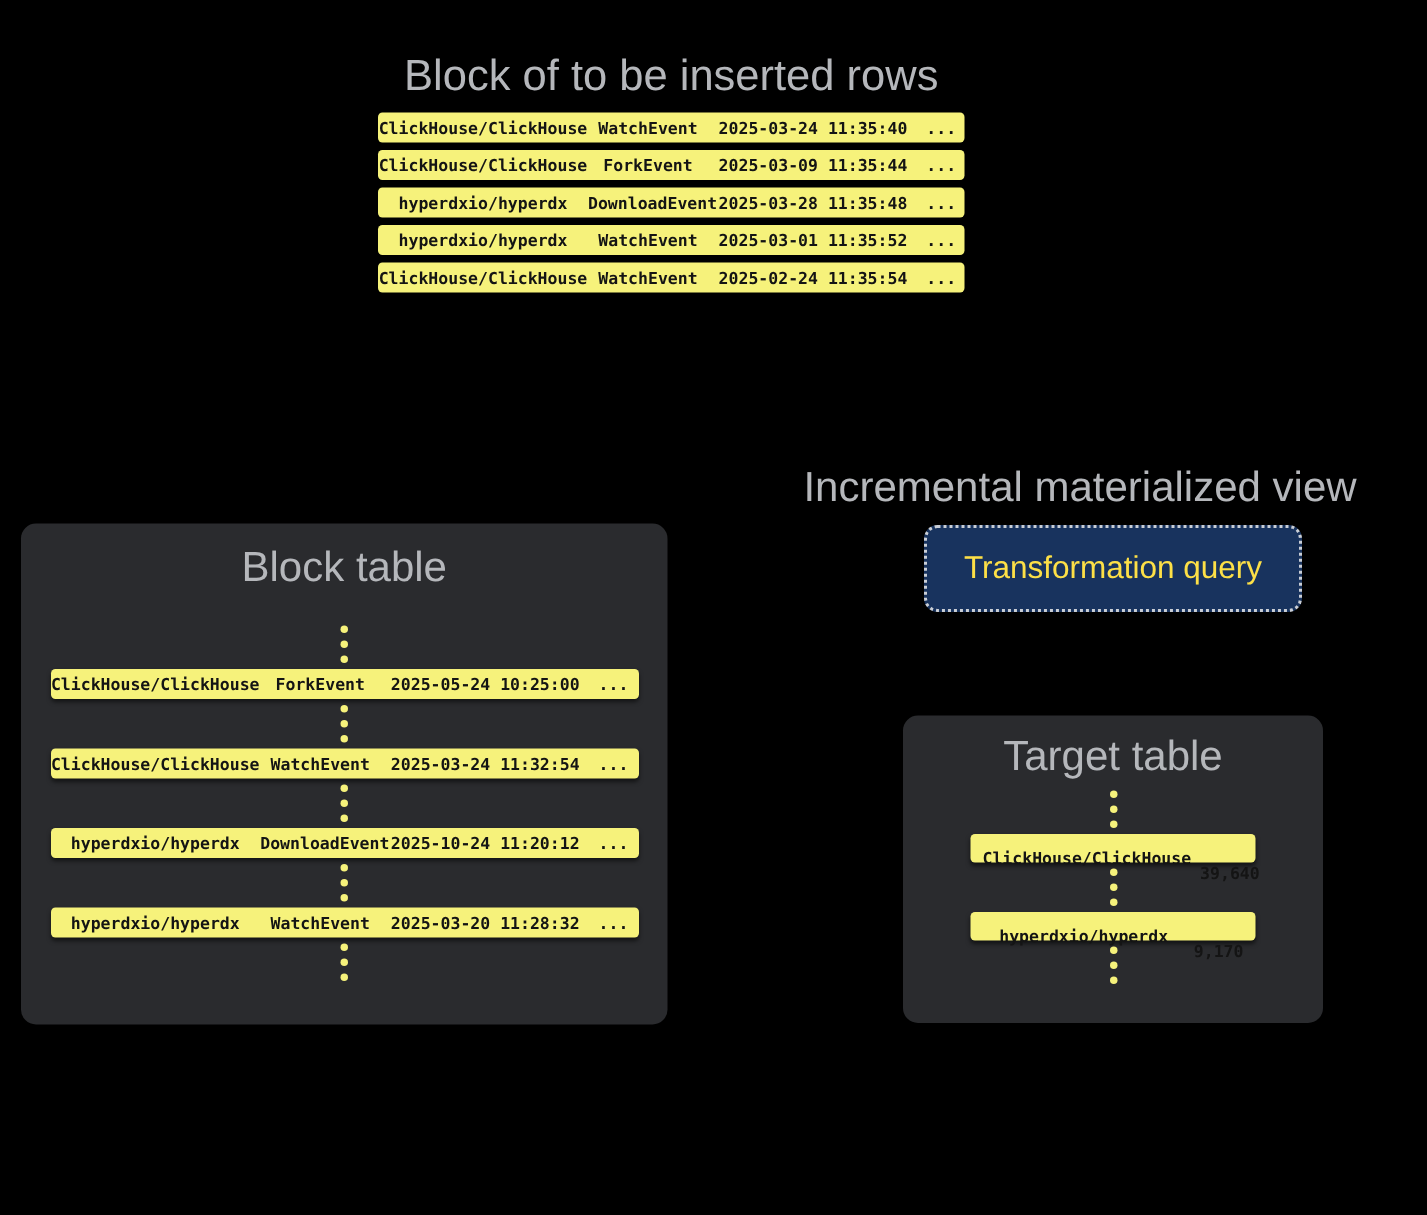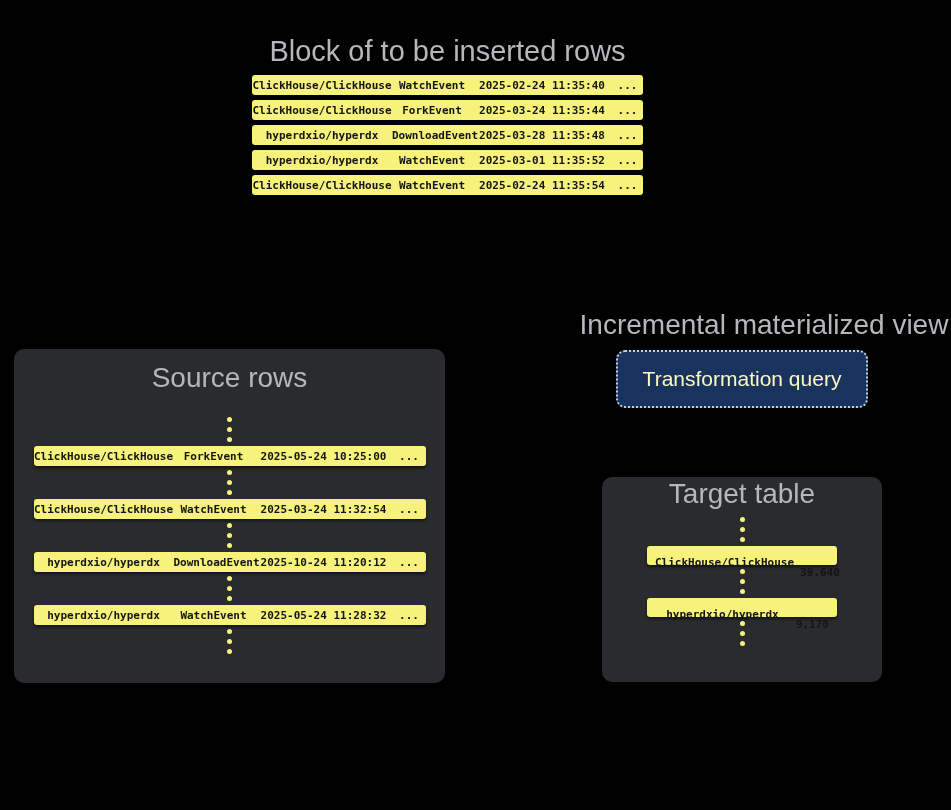--- a/index.html
+++ b/index.html
@@ -69,21 +69,21 @@
     background: #2a2b2e;
     border-radius: 10px;
     display: flex;
     flex-direction: column;
     align-items: center;
   }
   .panel-source { left: 14px; top: 349px; width: 431px; height: 334px; }
   .panel-source .diagram-title { margin-top: 12px; }
   .panel-source .event-row { width: 392px; }
   .panel-target { left: 602px; top: 477px; width: 280px; height: 205px; }
-  .panel-target .diagram-title { margin-top: 0; text-align: center; }
+  .panel-target .diagram-title { margin-top: 10px; text-align: center; }
   .panel-target .dot-col.first-gap { margin-top: 6px; }
   
   .target-row {
     background: #f6f27b;
     border-radius: 3px;
     height: 19px;
     width: 174px;
     padding: 0 8px;
     display: grid;
     grid-template-columns: 1fr auto;
@@ -93,57 +93,57 @@
     font-weight: bold;
     font-size: 11px;
     color: #141414;
     box-shadow: 0 2px 3px rgba(0,0,0,0.55);
   }
   .target-row .t-repo { text-align: center; white-space: nowrap; }
   .target-row .t-count { text-align: right; white-space: nowrap; margin-top: 20px; }
   
   .mv-title {
     position: absolute;
-    left: 764px; top: 308px;
+    left: 720px; top: 308px;
     transform: translateX(-50%);
   }
   .query-box {
     position: absolute;
     left: 616px; top: 350px;
     width: 252px; height: 58px;
     box-sizing: border-box;
     background: #18335e;
     border: 2px dotted #c9ced6;
     border-radius: 9px;
     display: flex;
     align-items: center;
     justify-content: center;
-    color: #fef9c3;
+    color: #fde047;
     font-size: 21px;
     white-space: nowrap;
   }
 </style>
 </head>
 <body>
 
 <div class="stage">
 
   <div class="insert-block">
     <div class="diagram-title">Block of to be inserted rows</div>
 
     <div class="event-row">
       <span>ClickHouse/ClickHouse</span>
       <span>WatchEvent</span>
-      <span>2025-02-24 11:35:40</span>
+      <span>2025-03-24 11:35:40</span>
       <span>...</span>
     </div>
     <div class="event-row">
       <span>ClickHouse/ClickHouse</span>
       <span>ForkEvent</span>
-      <span>2025-03-24 11:35:44</span>
+      <span>2025-03-09 11:35:44</span>
       <span>...</span>
     </div>
     <div class="event-row">
       <span>hyperdxio/hyperdx</span>
       <span>DownloadEvent</span>
       <span>2025-03-28 11:35:48</span>
       <span>...</span>
     </div>
     <div class="event-row">
       <span>hyperdxio/hyperdx</span>
@@ -153,21 +153,21 @@
     </div>
     <div class="event-row">
       <span>ClickHouse/ClickHouse</span>
       <span>WatchEvent</span>
       <span>2025-02-24 11:35:54</span>
       <span>...</span>
     </div>
   </div>
 
   <div class="panel panel-source">
-    <div class="diagram-title">Source rows</div>
+    <div class="diagram-title">Block table</div>
 
     <div class="dot-col first-gap">
       <div class="dot"></div>
       <div class="dot"></div>
       <div class="dot"></div>
     </div>
 
     <div class="event-row">
       <span>ClickHouse/ClickHouse</span>
       <span>ForkEvent</span>
@@ -203,21 +203,21 @@
 
     <div class="dot-col">
       <div class="dot"></div>
       <div class="dot"></div>
       <div class="dot"></div>
     </div>
 
     <div class="event-row">
       <span>hyperdxio/hyperdx</span>
       <span>WatchEvent</span>
-      <span>2025-05-24 11:28:32</span>
+      <span>2025-03-20 11:28:32</span>
       <span>...</span>
     </div>
 
     <div class="dot-col">
       <div class="dot"></div>
       <div class="dot"></div>
       <div class="dot"></div>
     </div>
   </div>
 

